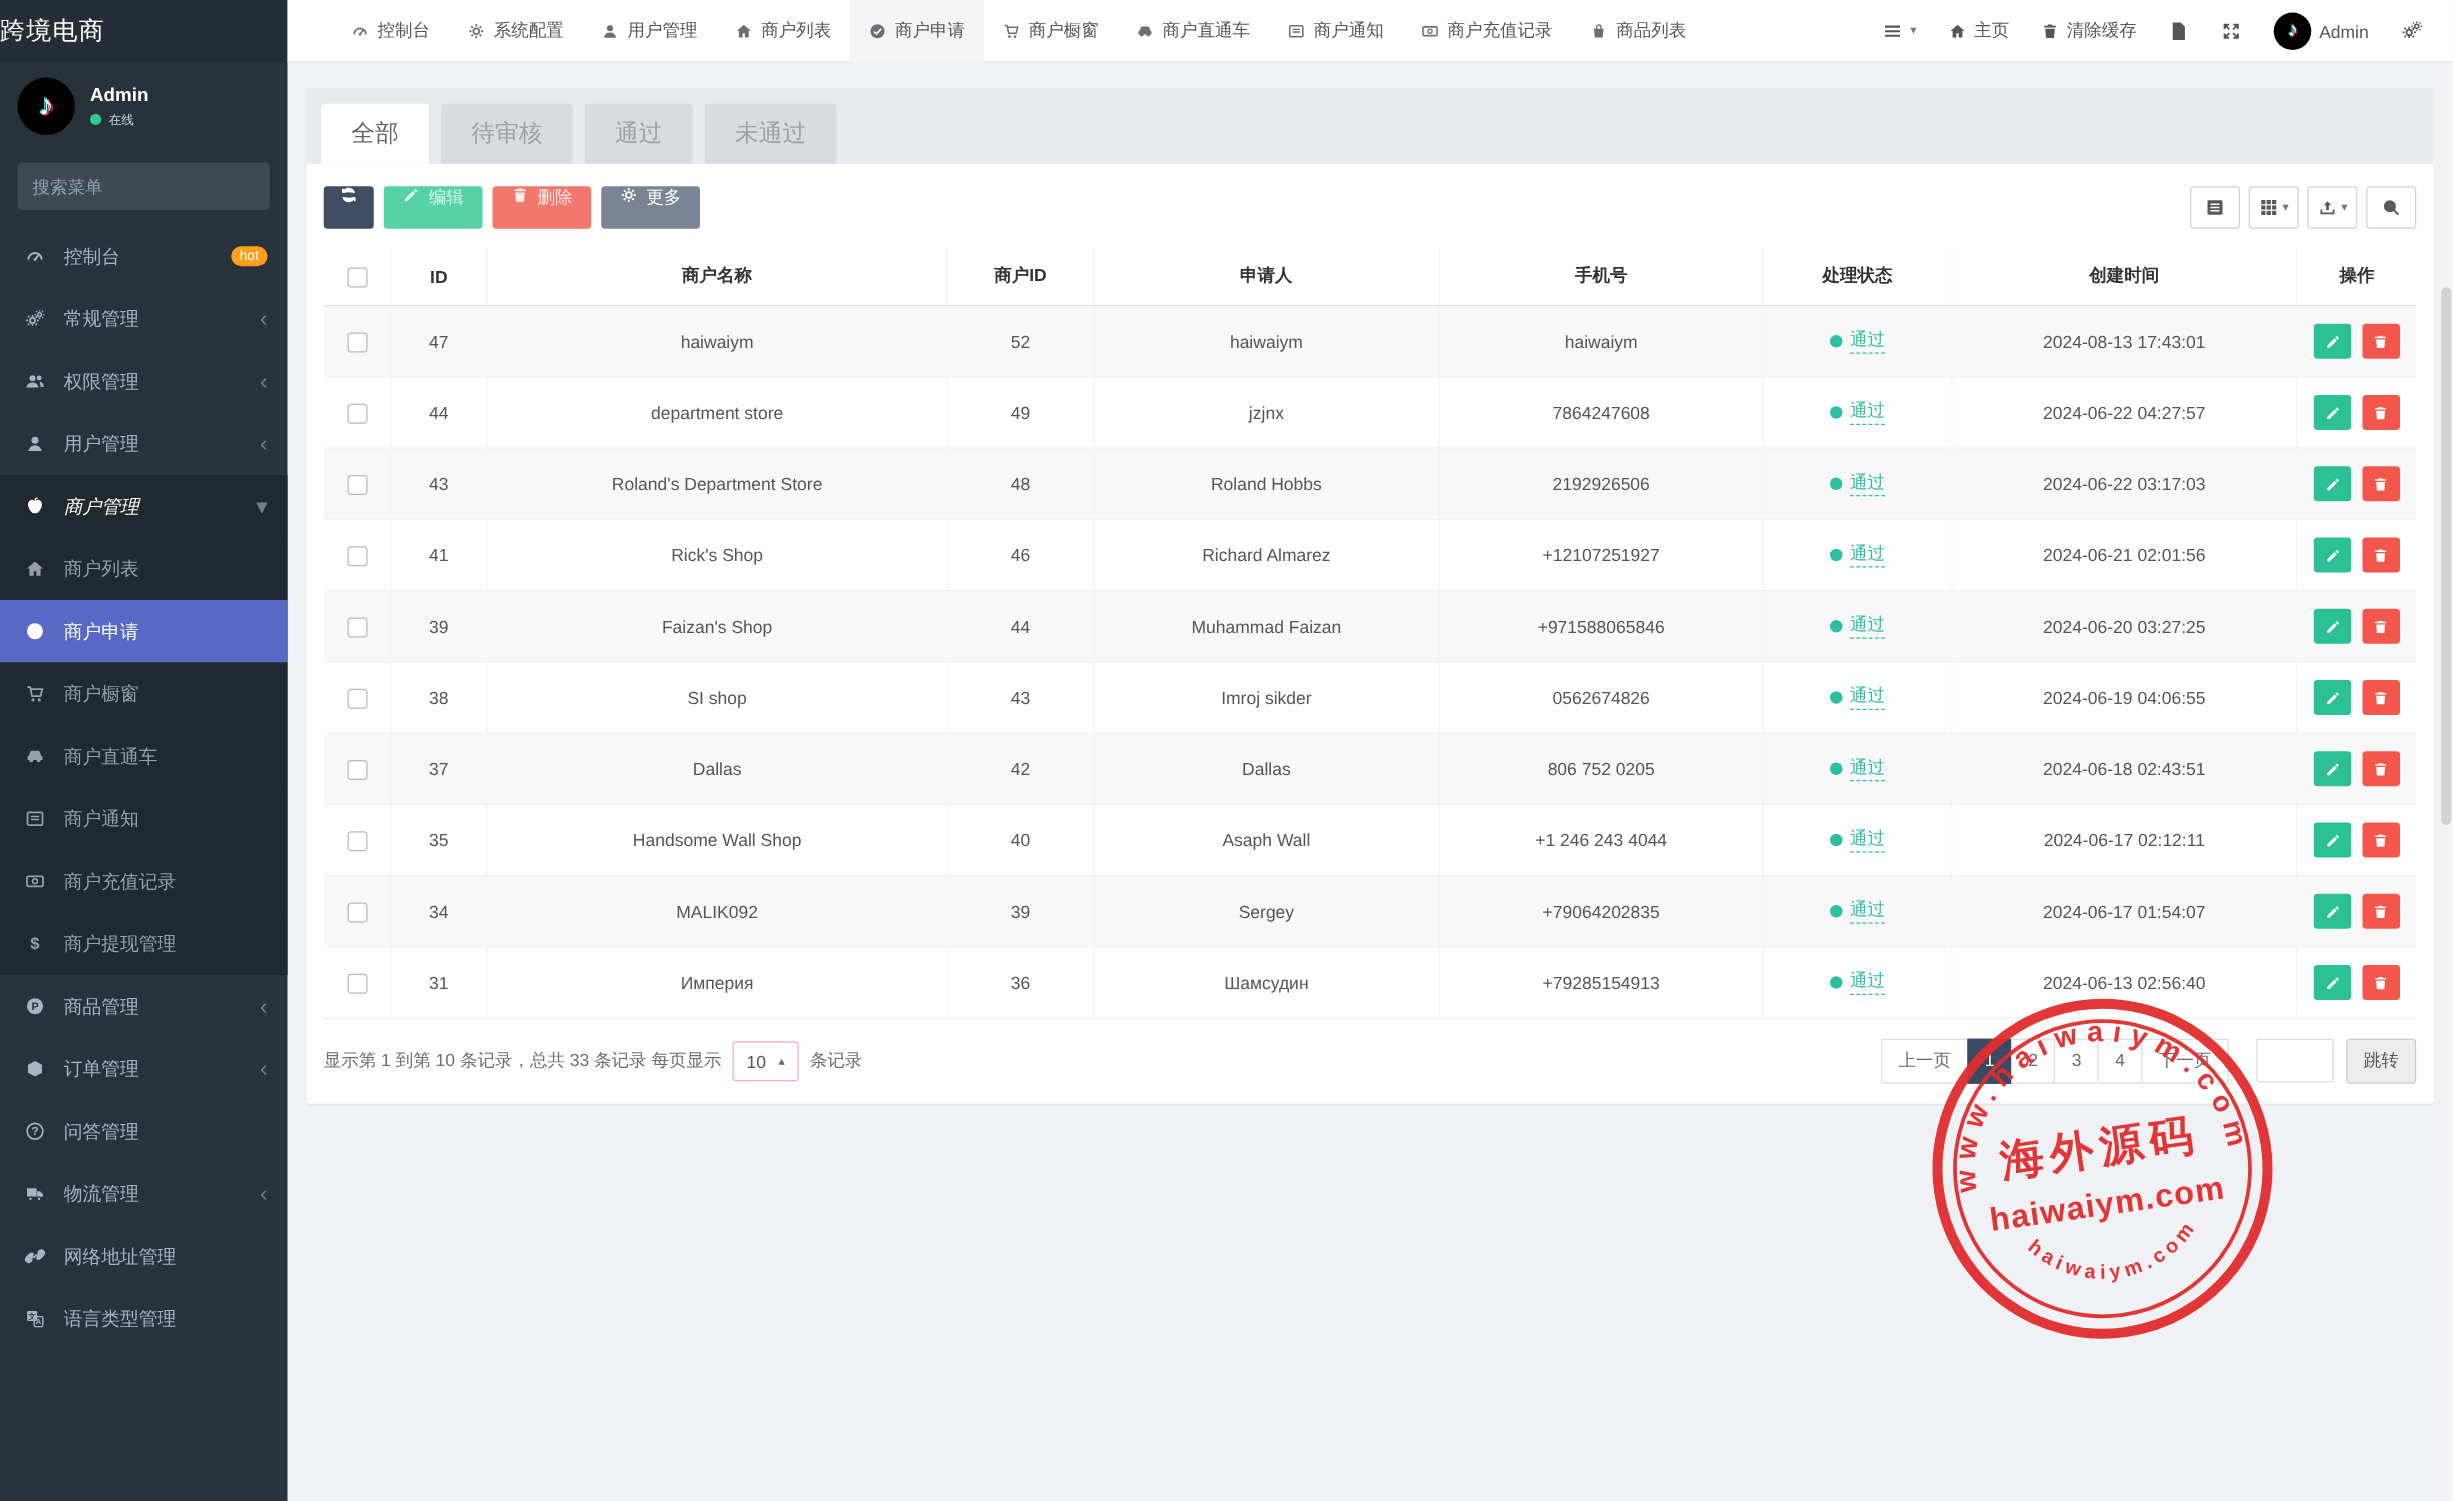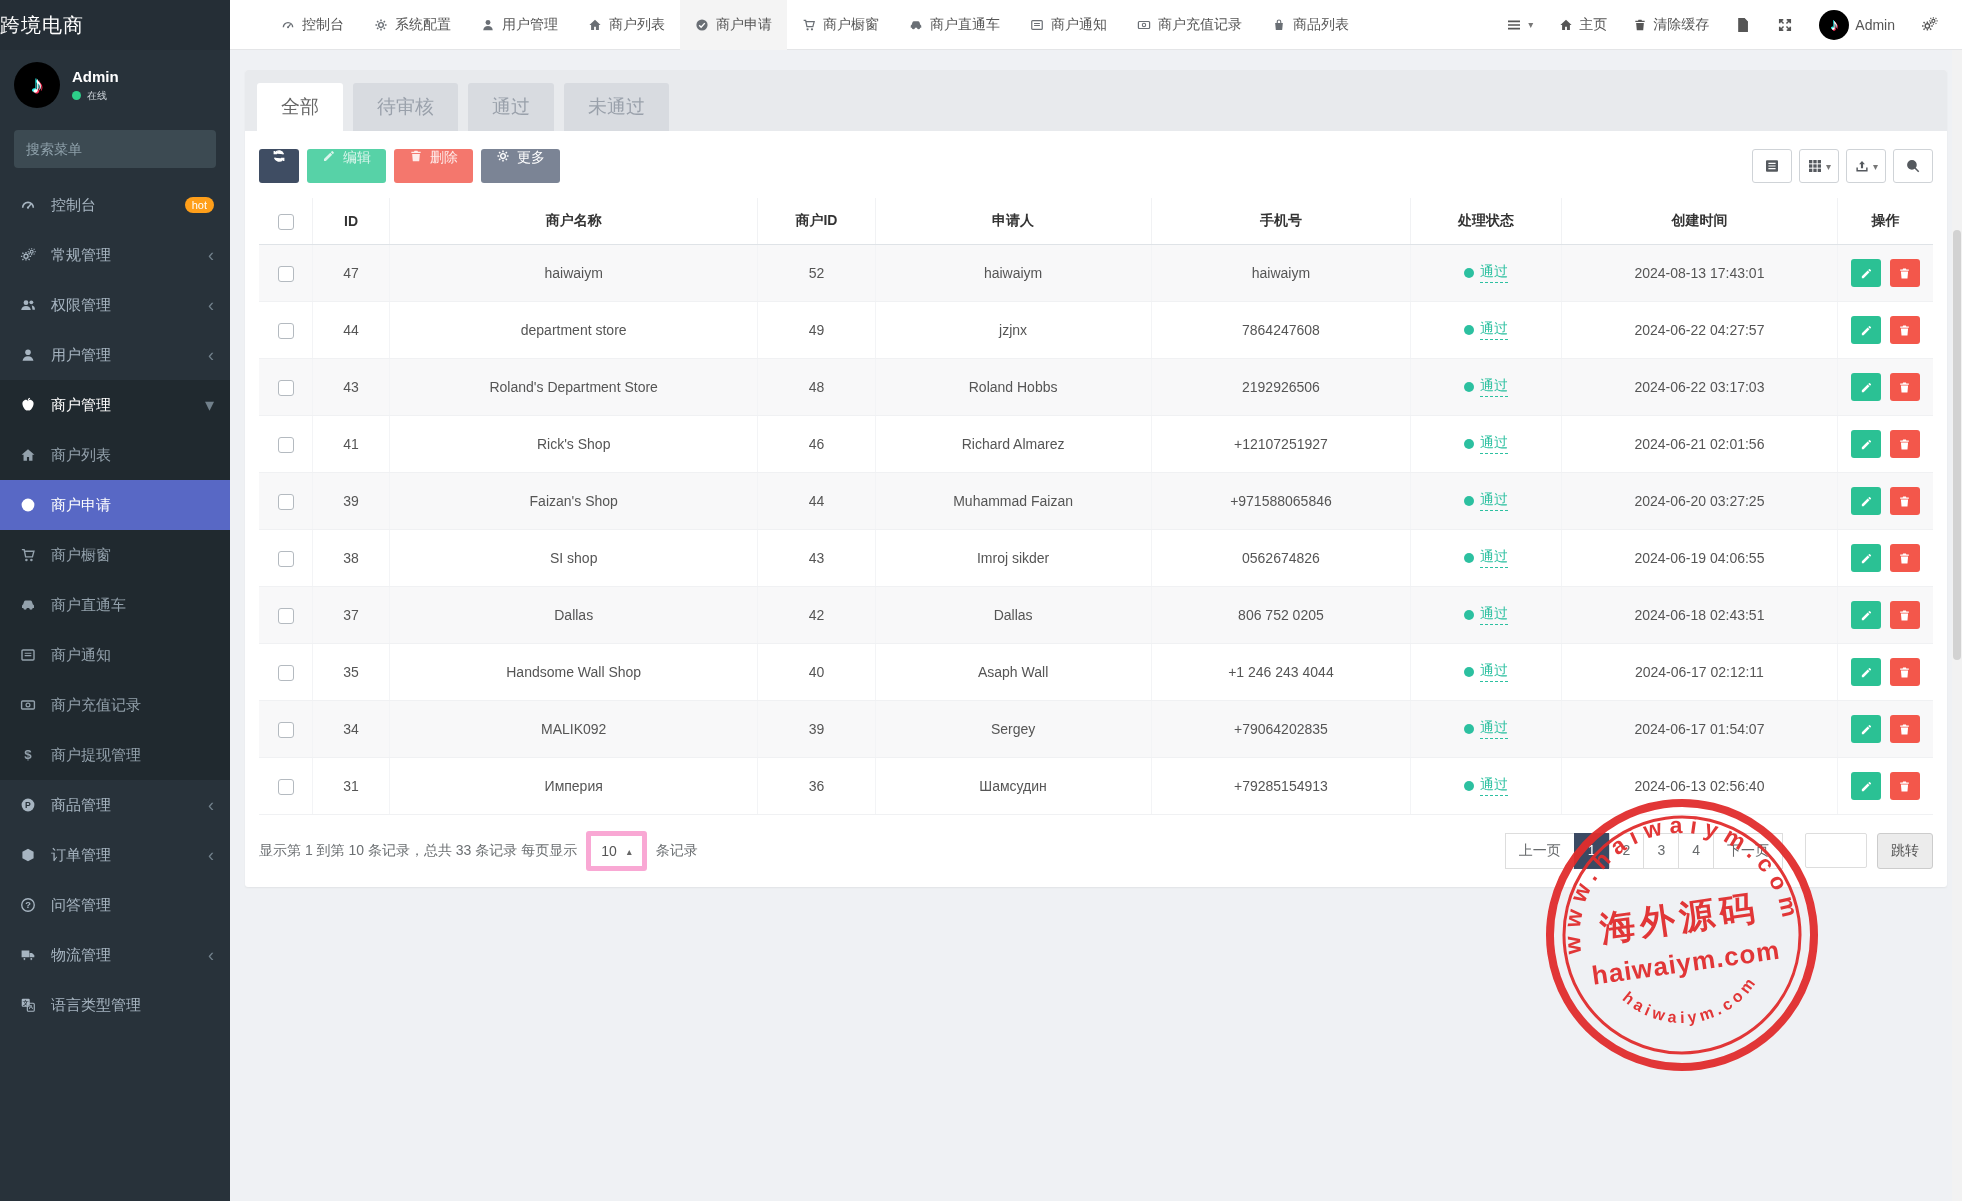--- a/index.html
+++ b/index.html
@@ -21,21 +21,21 @@
   .user-status { font-size:10px; color:#cfd6dc; display:flex; align-items:center; gap:6px; }
   .dot-green { width:9px; height:9px; border-radius:50%; background:#2dce89; display:inline-block; }
   .side-search { margin:10px 14px 12px; background:#3c4a52; border-radius:4px; height:38px;
                  display:flex; align-items:center; padding:0 12px; }
   .side-search input { flex:1; background:transparent; border:none; outline:none; color:#b9c5cd; font-size:14px; font-family:inherit; }
   .side-search input::placeholder { color:#8fa1ab; }
   .side-search .svg-icon { color:#8fa1ab; }
   .menu { list-style:none; font-size:15px; }
   .menu .row { height:50px; display:flex; align-items:center; gap:11px; padding:0 16px; cursor:pointer; }
   .menu .row .icon-slot { width:24px; text-align:center; flex-shrink:0; display:inline-flex; justify-content:center; }
-  .menu .row.group { background:#20292f; color:#fff; }
+  .menu .row.group { background:#20292f; color:#fff;font-style:italic; }
   .menu .row.sub { background:#20292f; color:#93a1ac; }
   .menu .row.sub.active { background:#5868c5; color:#fff; }
   .menu .arrow { margin-left:auto; color:#71808b; font-size:18px; line-height:1; }
   .menu .arrow:empty { display:none; }
   .menu .badge { margin-left:auto; background:#ff9f1a; color:#fff; font-size:11px; padding:2px 7px; border-radius:9px; }
   .menu .badge:empty { display:none; }
 
   
   .svg-icon { display:inline-flex; width:16px; height:16px; }
   .svg-icon svg { width:100%; height:100%; fill:currentColor; }
@@ -84,21 +84,21 @@
   .status-wrap { display:inline-flex; align-items:center; gap:6px; }
   .status-dot { width:10px; height:10px; border-radius:50%; background:#2cc0a0; }
   .status-text { color:#2cc0a0; border-bottom:1px dashed #2cc0a0; padding-bottom:1px; cursor:pointer; }
   .act-btn { width:30px; height:28px; border:none; border-radius:3px; color:#fff; display:inline-flex; align-items:center; justify-content:center; cursor:pointer; }
   .act-edit { background:#2bc194; margin-right:5px; }
   .act-del { background:#f3574b; }
   .act-btn .svg-icon { width:13px; height:13px; }
 
   
   .table-footer { display:flex; align-items:center; margin-top:16px; font-size:14px; color:#6b6f72; }
-  .page-size { display:inline-flex; align-items:center; gap:10px; border:5px solid #f9a8d4; border-radius:3px;
+  .page-size { display:inline-flex; align-items:center; gap:10px; border:1px solid #f9a8d4; border-radius:3px;
                background:#fff; padding:7px 10px; margin:0 9px; color:#555; cursor:pointer; }
   .page-size .caret { font-size:10px; color:#666; }
   .pagination { margin-left:auto; display:flex; }
   .pg { border:1px solid #ddd; background:#fff; color:#676a6c; padding:8px 13px; margin-left:-1px; font-size:14px; cursor:pointer; }
   .pg.active { background:#3b4a63; border-color:#3b4a63; color:#fff; }
   .jump-input { width:62px; height:35px; border:1px solid #ddd; border-radius:2px; margin-left:22px; background:#fff; font-family:inherit; padding:0 6px; }
   .jump-btn { margin-left:10px; background:#ececec; border:1px solid #ccc; border-radius:3px; color:#555;
               padding:8px 13px; font-size:14px; font-family:inherit; cursor:pointer; }
 
   
@@ -321,20 +321,31 @@
               <path d="M2.4 5.4H14v10H2.4zM14.6 9h3.4l3.5 3.5v3H14.6z"></path>
               <circle cx="6.6" cy="17.9" r="2.1" stroke="#28323a" stroke-width="1.2"></circle>
               <circle cx="16.9" cy="17.9" r="2.1" stroke="#28323a" stroke-width="1.2"></circle>
             </svg>
           </span>
           <span>物流管理</span>
 
           <span class="arrow">‹</span>
         </li>
 
+        <li class="row item">
+          <span class="icon-slot svg-icon">
+            <svg viewBox="0 0 24 24" fill="none" stroke="currentColor" stroke-width="2.2">
+              <path d="M10 14l4-4"></path>
+              <path d="M8.6 16.4l-1.9 1.9a3.4 3.4 0 0 1-4.8-4.8l3.7-3.7a3.4 3.4 0 0 1 4.8 0"></path>
+              <path d="M15.4 7.6l1.9-1.9a3.4 3.4 0 0 1 4.8 4.8l-3.7 3.7a3.4 3.4 0 0 1-4.8 0"></path>
+            </svg>
+          </span>
+          <span>网络地址管理</span>
+
+        </li>
 
         <li class="row item">
           <span class="icon-slot svg-icon">
             <svg viewBox="0 0 24 24">
               <rect x="2.6" y="2.6" width="12" height="12" rx="1.6"></rect>
               <text x="8.6" y="12.2" text-anchor="middle" font-size="9" font-weight="bold" fill="#28323a">文</text>
               <rect x="11" y="9.4" width="10.4" height="12" rx="1.6" fill="none" stroke="currentColor" stroke-width="1.7"></rect>
               <text x="16.2" y="18.6" text-anchor="middle" font-size="9" font-weight="bold" fill="currentColor">A</text>
             </svg>
           </span>

